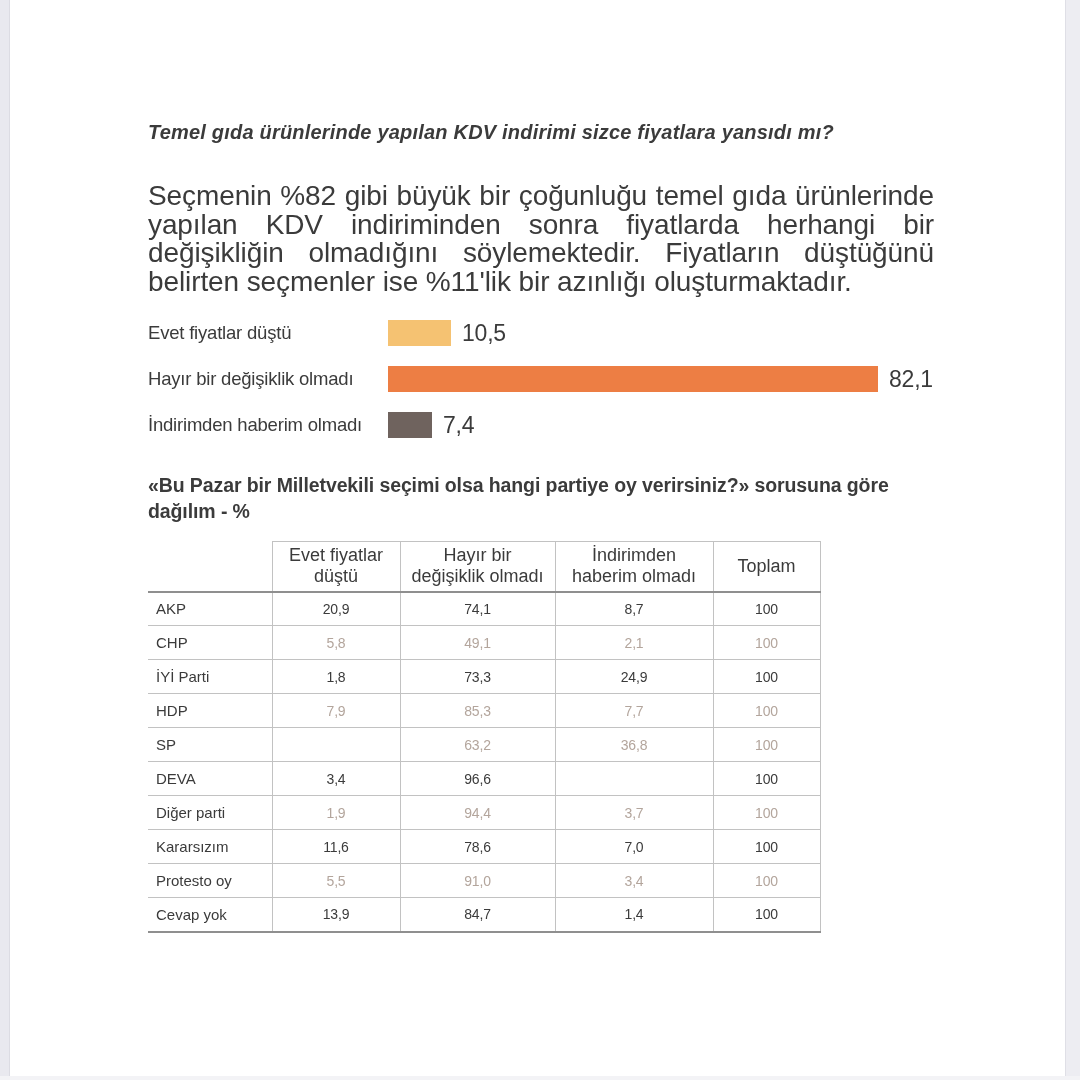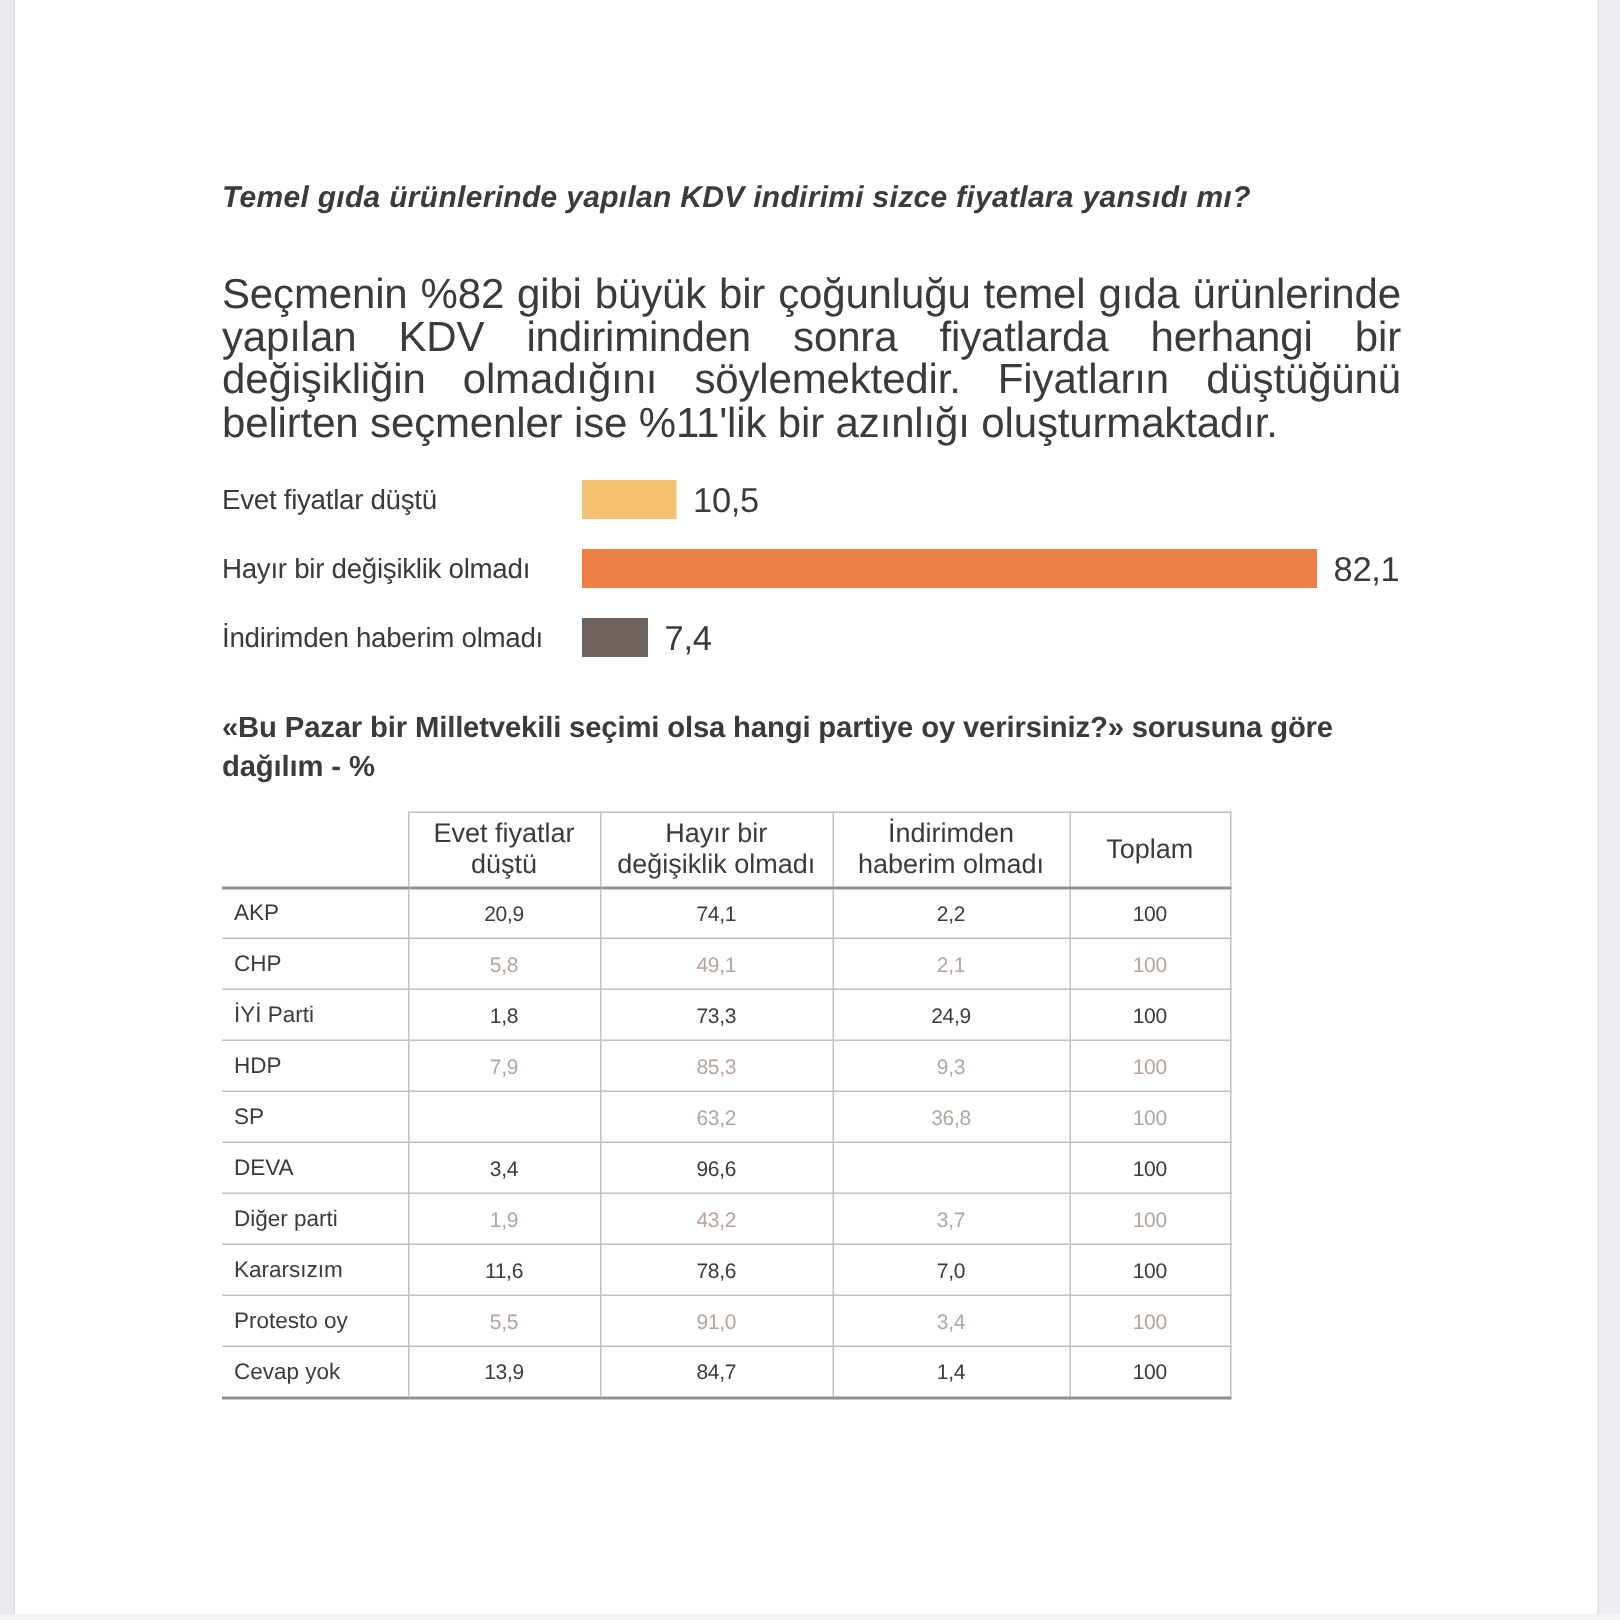--- a/index.html
+++ b/index.html
@@ -120,62 +120,62 @@
           <th class="c2">Hayır bir değişiklik olmadı</th>
           <th class="c3">İndirimden haberim olmadı</th>
           <th class="c4">Toplam</th>
         </tr>
     </thead>
     <tbody id="table-body">
         <tr>
           <td class="c0">AKP</td>
           <td class="c1">20,9</td>
           <td class="c2">74,1</td>
-          <td class="c3">2,2</td>
+          <td class="c3">8,7</td>
           <td class="c4">100</td>
         </tr>
         <tr class="muted">
           <td class="c0">CHP</td>
           <td class="c1">5,8</td>
           <td class="c2">49,1</td>
           <td class="c3">2,1</td>
           <td class="c4">100</td>
         </tr>
         <tr>
           <td class="c0">İYİ Parti</td>
           <td class="c1">1,8</td>
           <td class="c2">73,3</td>
           <td class="c3">24,9</td>
           <td class="c4">100</td>
         </tr>
         <tr class="muted">
           <td class="c0">HDP</td>
           <td class="c1">7,9</td>
           <td class="c2">85,3</td>
-          <td class="c3">9,3</td>
+          <td class="c3">7,7</td>
           <td class="c4">100</td>
         </tr>
         <tr class="muted">
           <td class="c0">SP</td>
           <td class="c1"></td>
           <td class="c2">63,2</td>
           <td class="c3">36,8</td>
           <td class="c4">100</td>
         </tr>
         <tr>
           <td class="c0">DEVA</td>
           <td class="c1">3,4</td>
           <td class="c2">96,6</td>
           <td class="c3"></td>
           <td class="c4">100</td>
         </tr>
         <tr class="muted">
           <td class="c0">Diğer parti</td>
           <td class="c1">1,9</td>
-          <td class="c2">43,2</td>
+          <td class="c2">94,4</td>
           <td class="c3">3,7</td>
           <td class="c4">100</td>
         </tr>
         <tr>
           <td class="c0">Kararsızım</td>
           <td class="c1">11,6</td>
           <td class="c2">78,6</td>
           <td class="c3">7,0</td>
           <td class="c4">100</td>
         </tr>

